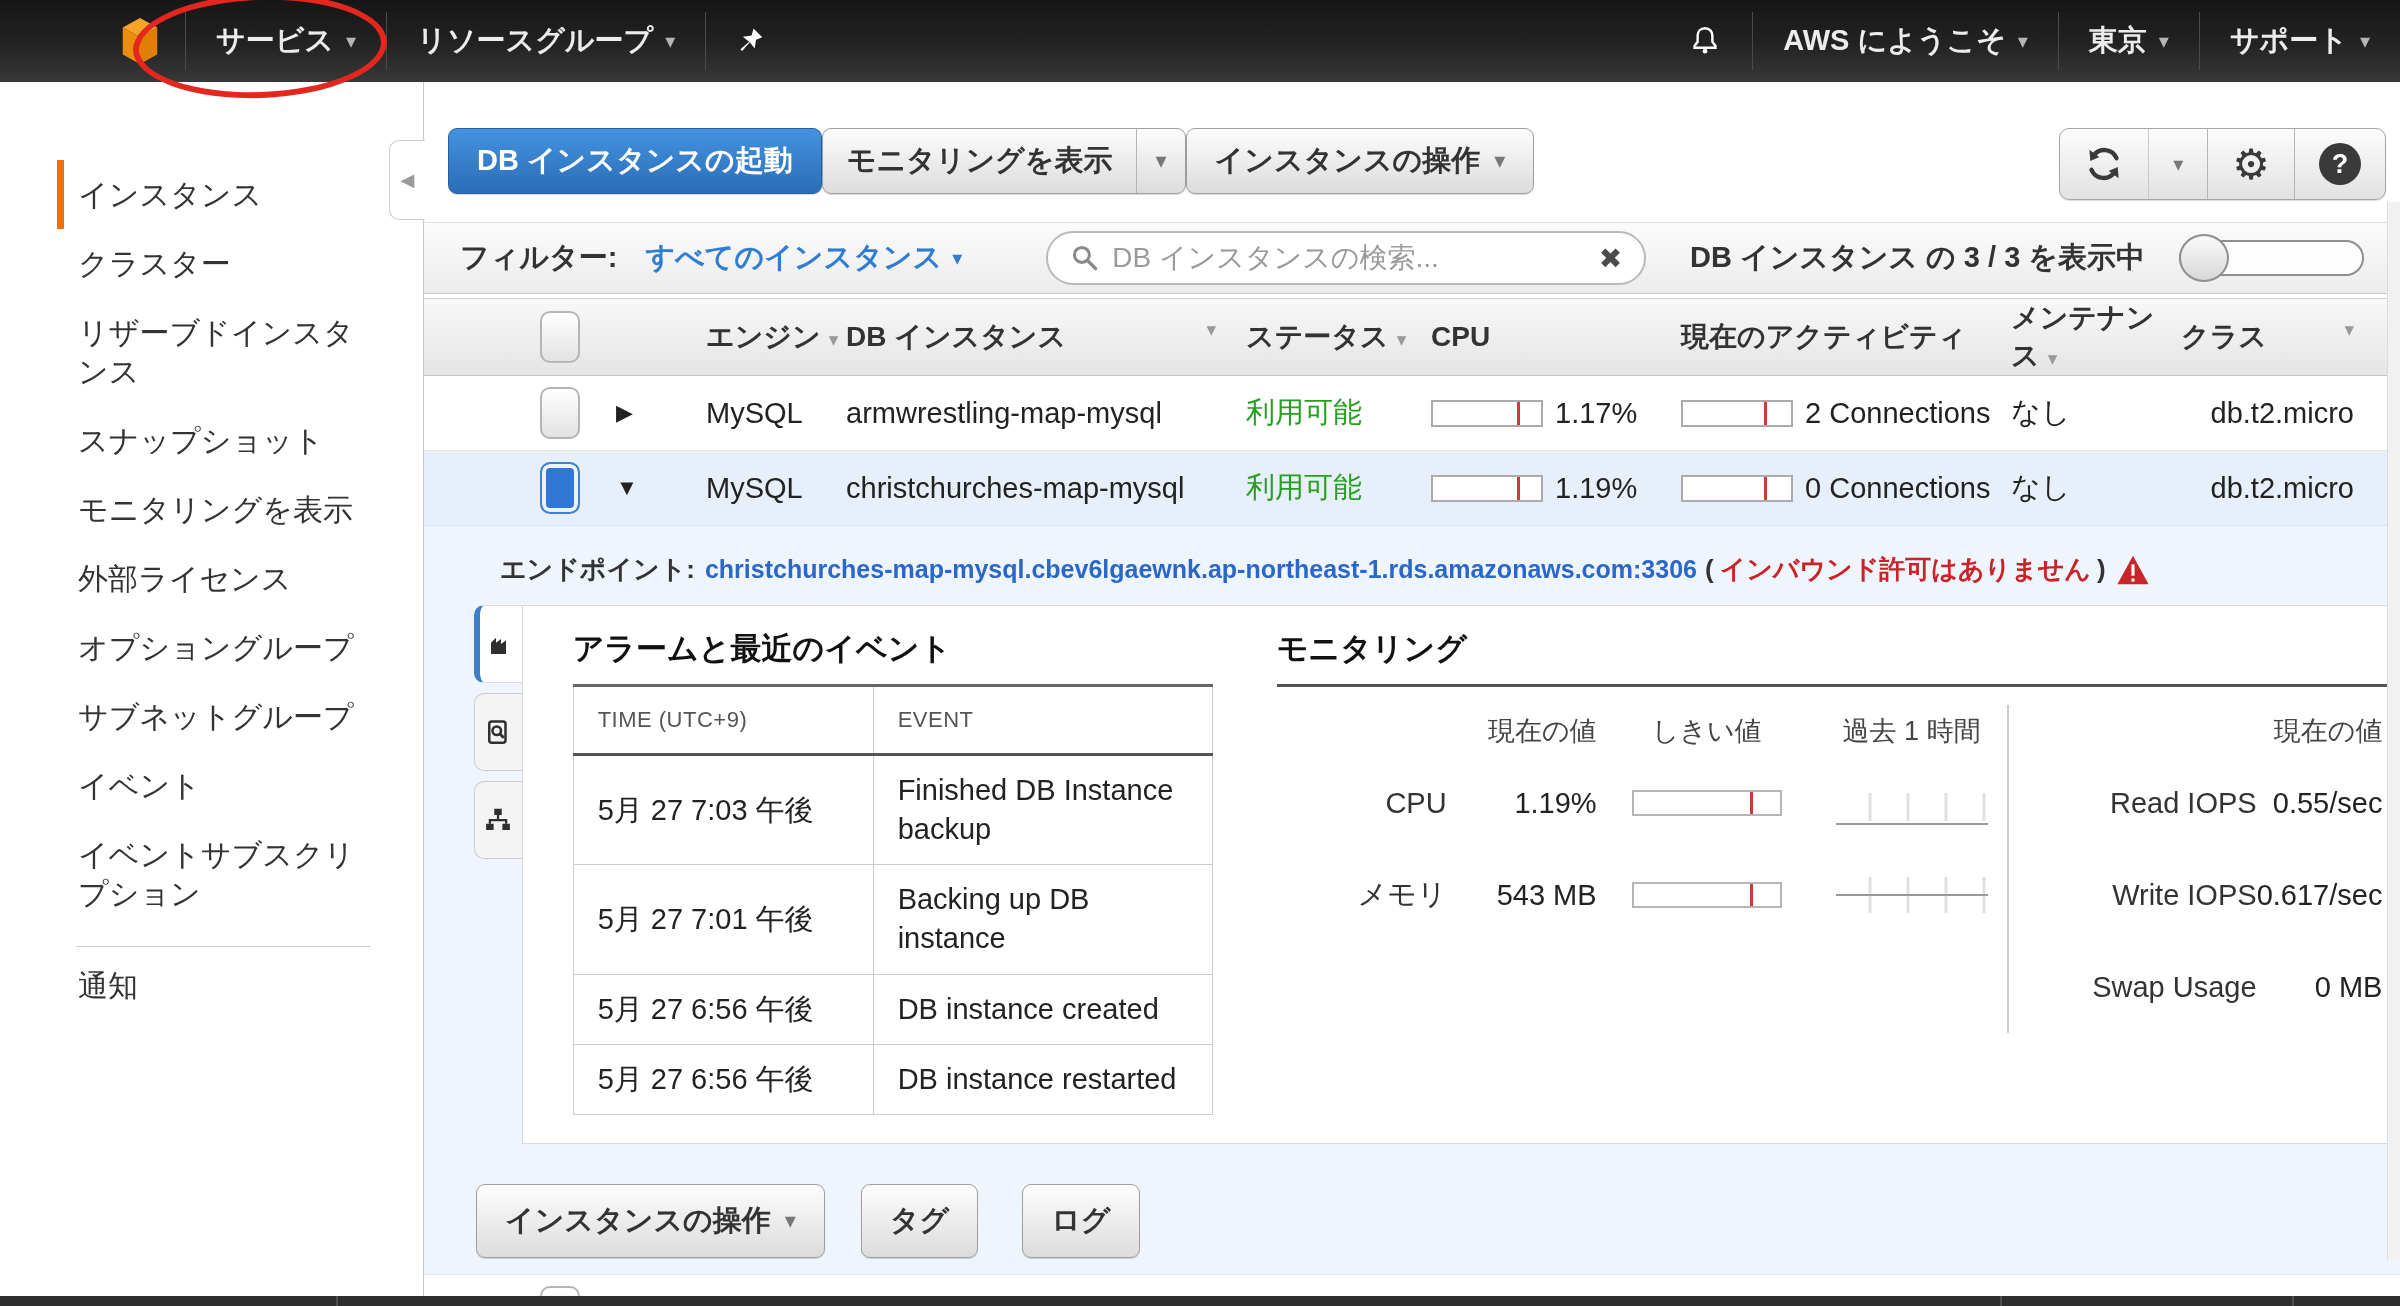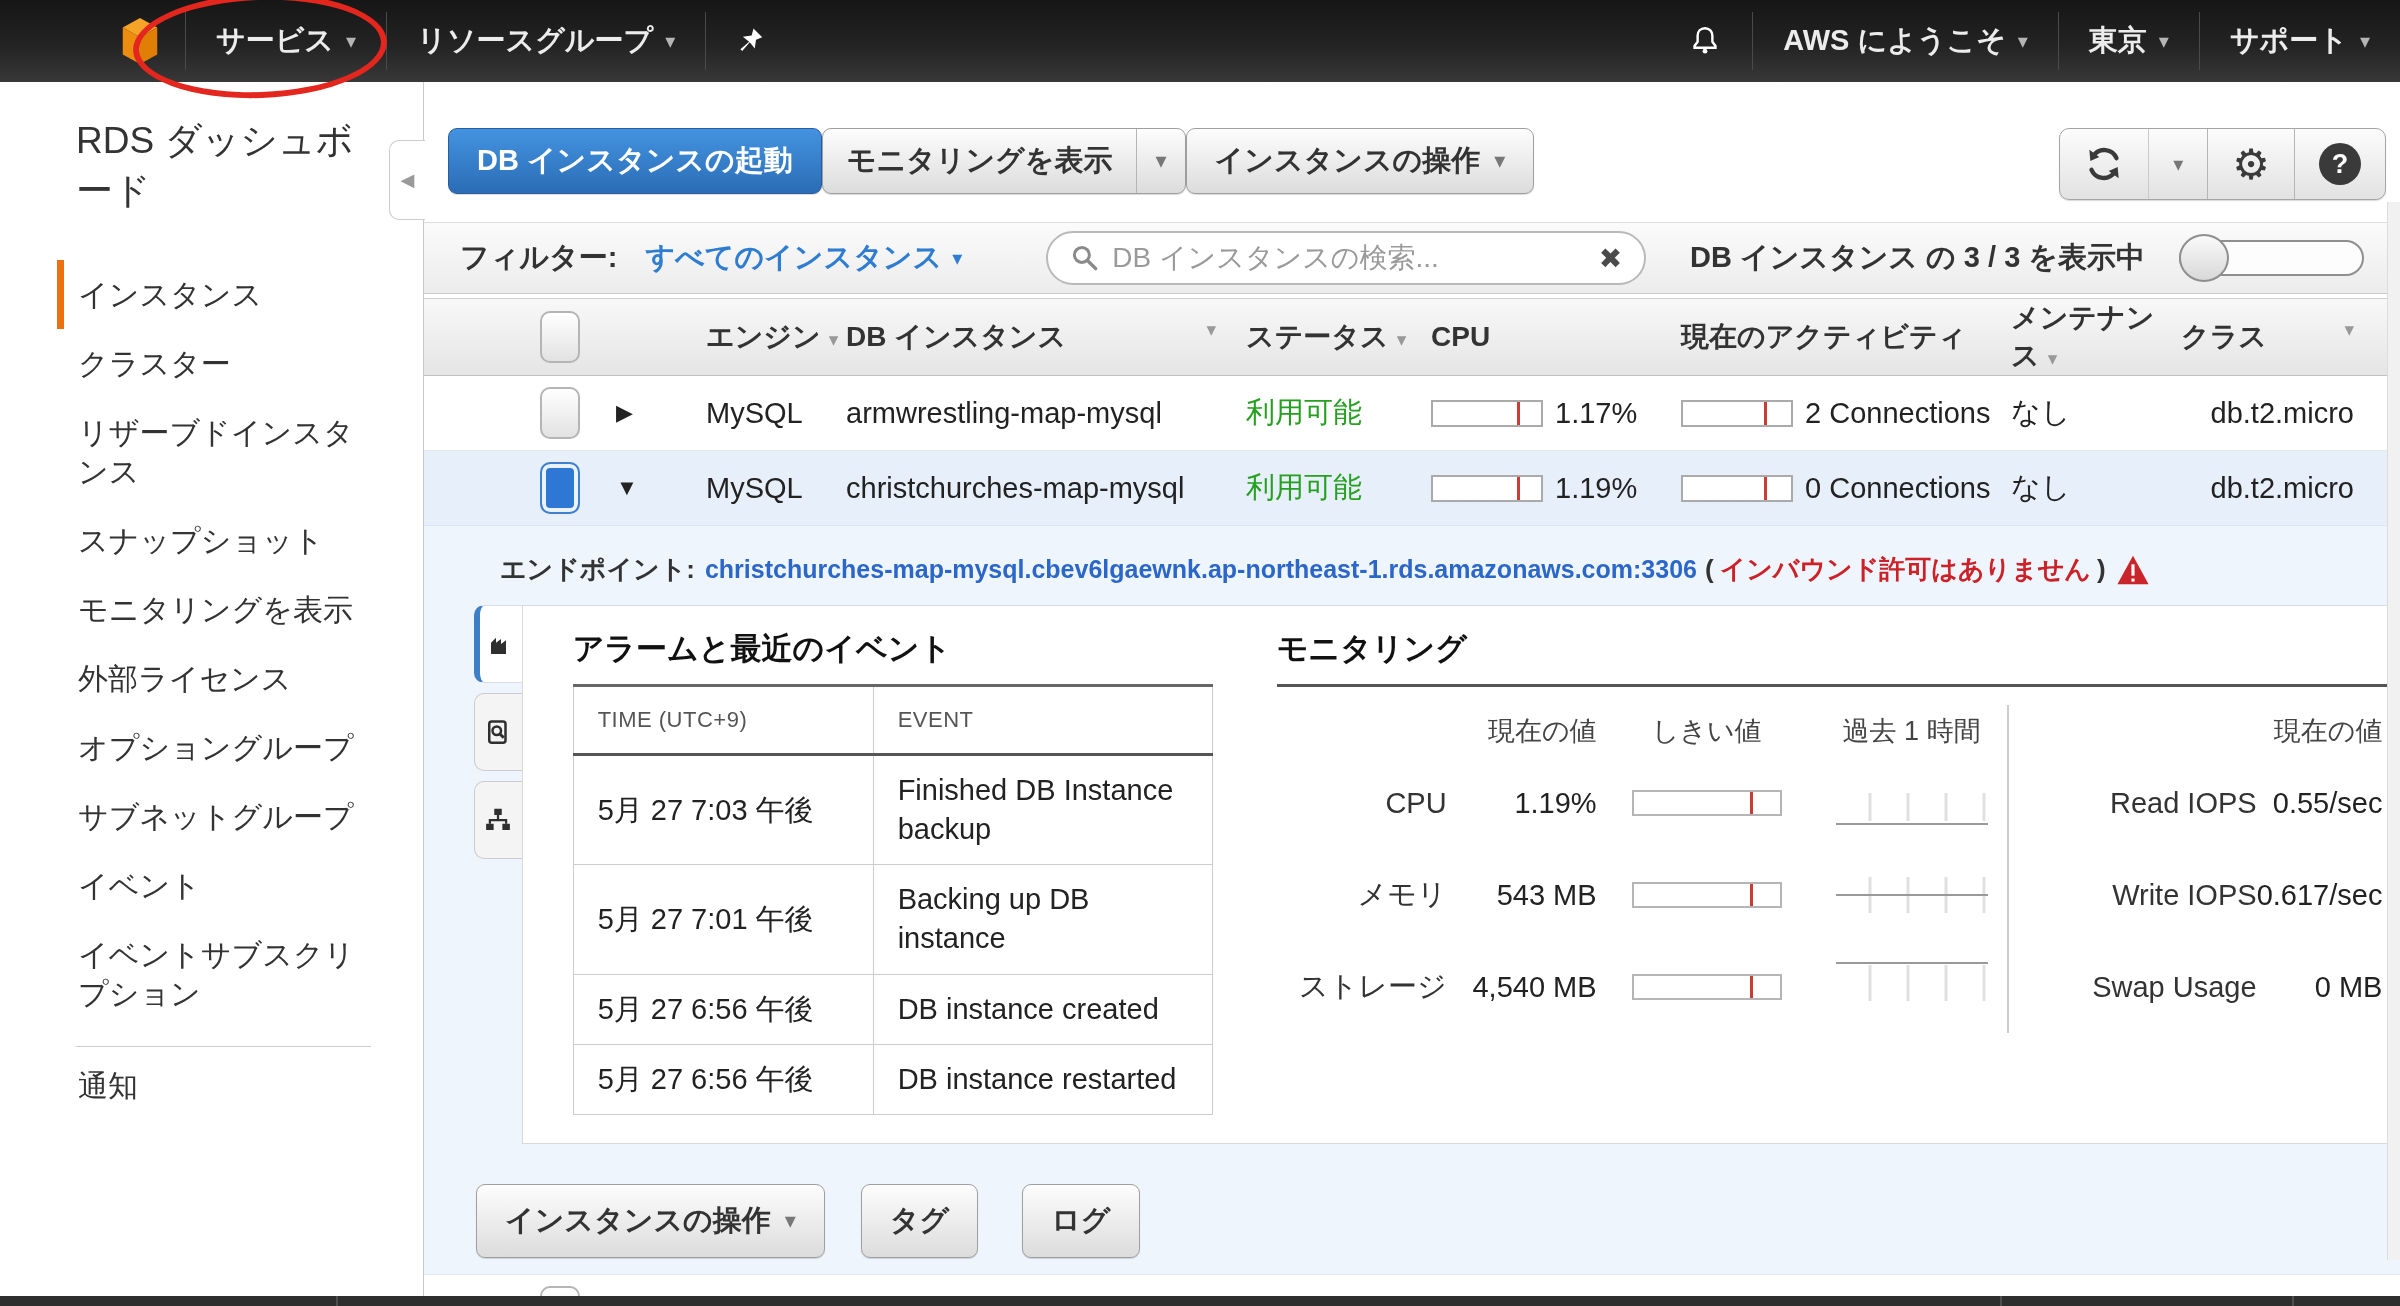--- a/index.html
+++ b/index.html
@@ -216,21 +216,20 @@
 
 <div class="annotation"></div>
 
 <div class="collapse-tab">
   <span>◀</span>
 </div>
 
 <div class="page-body">
 
   <div class="sidebar">
-    <div class="sb-title">RDS ダッシュボード</div>
     <div class="sb-list">
       <div class="sb-item selected">インスタンス</div>
       <div class="sb-item">クラスター</div>
       <div class="sb-item">リザーブドインスタンス</div>
       <div class="sb-item">スナップショット</div>
       <div class="sb-item">モニタリングを表示</div>
       <div class="sb-item">外部ライセンス</div>
       <div class="sb-item">オプショングループ</div>
       <div class="sb-item">サブネットグループ</div>
       <div class="sb-item">イベント</div>
@@ -496,38 +495,20 @@
                     <svg width="160" height="80" viewBox="0 0 160 80">
                       <line x1="38" y1="22" x2="38" y2="58" stroke="#e0e0e0" stroke-width="3"></line>
                       <line x1="76" y1="22" x2="76" y2="58" stroke="#e0e0e0" stroke-width="3"></line>
                       <line x1="114" y1="22" x2="114" y2="58" stroke="#e0e0e0" stroke-width="3"></line>
                       <line x1="152" y1="22" x2="152" y2="58" stroke="#e0e0e0" stroke-width="3"></line>
                       <line x1="4" y1="40" x2="156" y2="40" stroke="#9a9a9a" stroke-width="2"></line>
                     </svg>
                   </span>
                 </div>
 
-                <div class="mon-row">
-                  <span class="mc-label">ストレージ</span>
-                  <span class="mc-value">4,540 MB</span>
-                  <span class="mc-bar">
-                      <span class="thbar">
-                    <span class="fill" style="width: 13%;"></span><span class="tick" style="left: 80%;"></span>
-                  </span>
-                    </span>
-                  <span class="mc-spark">
-                    <svg width="160" height="80" viewBox="0 0 160 80">
-                      <line x1="38" y1="18" x2="38" y2="54" stroke="#e0e0e0" stroke-width="3"></line>
-                      <line x1="76" y1="18" x2="76" y2="54" stroke="#e0e0e0" stroke-width="3"></line>
-                      <line x1="114" y1="18" x2="114" y2="54" stroke="#e0e0e0" stroke-width="3"></line>
-                      <line x1="152" y1="18" x2="152" y2="54" stroke="#e0e0e0" stroke-width="3"></line>
-                      <line x1="4" y1="16" x2="156" y2="16" stroke="#9a9a9a" stroke-width="2"></line>
-                    </svg>
-                  </span>
-                </div>
               </div>
 
               <div class="mon-right">
                 <div class="mon-hrow">
                   <span>現在の値</span>
                 </div>
                 <div class="mon-row">
                   <span class="mr-label">Read IOPS</span>
                   <span class="mr-value">0.55/sec</span>
                 </div>

